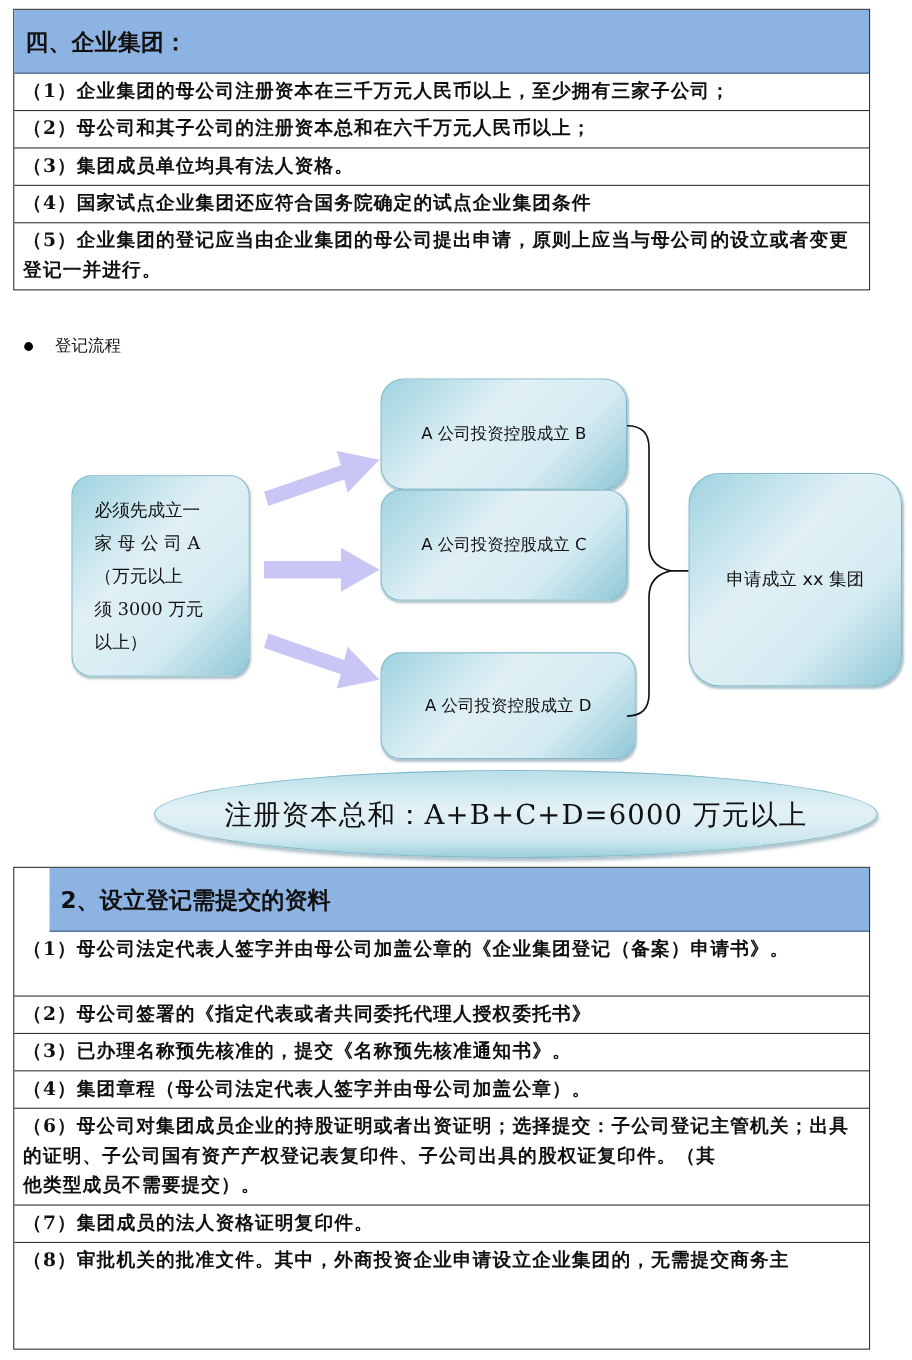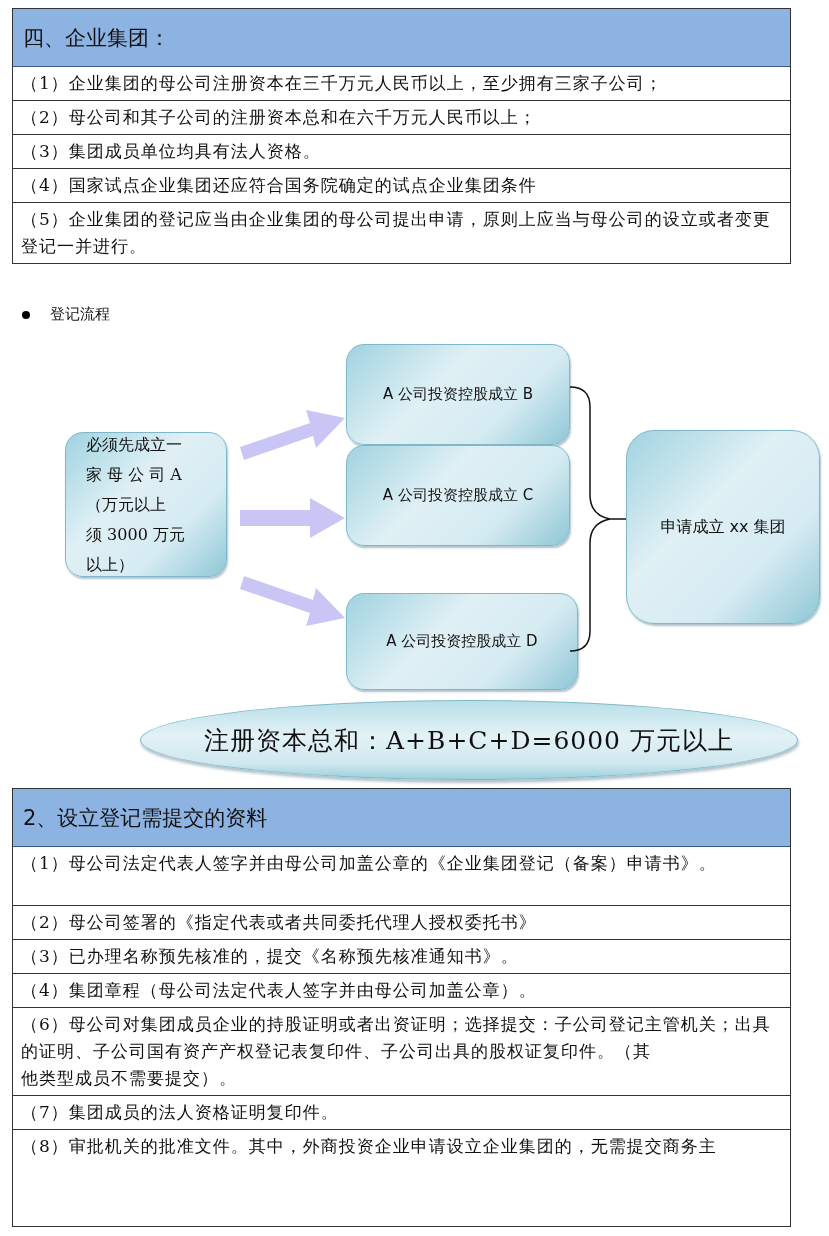--- a/index.html
+++ b/index.html
@@ -1,18 +1,18 @@
 <!DOCTYPE html>
 <html><head>
 <meta charset="utf-8">
 <style>
   html, body { margin: 0; padding: 0; background: #ffffff; }
   body { width: 829px; height: 1236px; position: relative; overflow: hidden;
          font-family: "DejaVu Serif", "Liberation Serif", serif; color: #111; }
-  .table { position: absolute; left: 12px; width: 779px; border: 1px solid #333; box-sizing: border-box; }
+  .table { position: absolute; left: 12px; width: 779px; border: 1px solid #333; box-sizing: border-box; font-weight: bold; }
   .hdr { background: #8db3e2; border-bottom: 1px solid #3c5a80; box-sizing: border-box;
          display: flex; align-items: center; padding-left: 10px;
          font-family: "DejaVu Sans", "Liberation Sans", sans-serif; font-size: 21px; color: #111; }
   .row { border-bottom: 1px solid #333; box-sizing: border-box; padding: 3px 8px;
          font-size: 17px; line-height: 27px; letter-spacing: 1px; }
   .row:last-child { border-bottom: none; }
   .bullet { position: absolute; left: 22px; top: 305px; font-size: 15px;
             font-family: "DejaVu Sans", sans-serif; display: flex; align-items: center; gap: 20px; }
   .bullet .dot { width: 8px; height: 8px; border-radius: 50%; background: #000; display: inline-block; }
   .node { position: absolute; border-radius: 18px; box-sizing: border-box;
@@ -38,49 +38,49 @@
   <div class="row">（3）集团成员单位均具有法人资格。</div>
   <div class="row">（4）国家试点企业集团还应符合国务院确定的试点企业集团条件</div>
   <div class="row">（5）企业集团的登记应当由企业集团的母公司提出申请，原则上应当与母公司的设立或者变更登记一并进行。</div>
 </div>
 
 <div class="bullet">
   <span class="dot"></span>
   <span>登记流程</span>
 </div>
 
-<div class="node" style="left:65px; top:432px; width:162px; height:145px; font-family:'DejaVu Serif',serif; font-size:16px; line-height:30px; flex-direction:column; align-items:flex-start; padding-left:20px;">
+<div class="node" style="left:65px; top:432px; width:162px; height:183px; font-family:'DejaVu Serif',serif; font-size:16px; line-height:30px; flex-direction:column; align-items:flex-start; padding-left:20px;">
   <span>必须先成立一</span>
   <span>家 母 公 司 A</span>
   <span>（万元以上</span>
   <span>须 3000 万元</span>
   <span>以上）</span>
 </div>
 
 <svg class="arrow" style="left:230px; top:410px;" width="120" height="230" viewBox="0 0 120 230">
   <polygon points="10,37 80,13 76,0 115,8 86,38 83,26 14,50" fill="#c9c6f5"></polygon>
   <polygon points="10,100 80,100 80,88 115,108 80,128 80,116 10,116" fill="#c9c6f5"></polygon>
   <polygon points="14,166 83,190 86,178 115,208 76,216 80,203 10,179" fill="#c9c6f5"></polygon>
 </svg>
 
-<div class="node small" style="left:346px; top:344px; width:224px; height:101px;">A 公司投资控股成立 B</div>
+<div class="node small" style="left:346px; top:344px; width:224px; height:101px;border-radius:21px;">A 公司投资控股成立 B</div>
 <div class="node small" style="left:346px; top:445px; width:224px; height:101px;">A 公司投资控股成立 C</div>
 <div class="node small" style="left:346px; top:593px; width:232px; height:97px;">A 公司投资控股成立 D</div>
 
 <svg class="arrow" style="left:568px; top:385px;" width="60" height="270" viewBox="0 0 60 270">
   <path d="M2,2 Q22,2 22,22 L22,110 Q22,130 42,134 Q22,138 22,158 L22,246 Q22,266 2,266" fill="none" stroke="#111" stroke-width="1.5"></path>
   <line x1="42" y1="134" x2="58" y2="134" stroke="#111" stroke-width="1.5"></line>
 </svg>
 
 <div class="node" style="left:626px; top:430px; width:194px; height:194px; border-radius:28px; font-size:16px;">申请成立 xx 集团</div>
 
 <div class="oval">注册资本总和：A+B+C+D=6000 万元以上</div>
 
 <div class="table" style="top:788px; height:439px;">
-  <div class="hdr" style="height:58px;">2、设立登记需提交的资料</div>
+  <div class="hdr" style="height:58px;margin-left:32px;">2、设立登记需提交的资料</div>
   <div class="row" style="min-height:59px;">（1）母公司法定代表人签字并由母公司加盖公章的《企业集团登记（备案）申请书》。</div>
   <div class="row">（2）母公司签署的《指定代表或者共同委托代理人授权委托书》</div>
   <div class="row">（3）已办理名称预先核准的，提交《名称预先核准通知书》。</div>
   <div class="row">（4）集团章程（母公司法定代表人签字并由母公司加盖公章）。</div>
   <div class="row">
     <div>（6）母公司对集团成员企业的持股证明或者出资证明；选择提交：子公司登记主管机关；出具的证明、子公司国有资产产权登记表复印件、子公司出具的股权证复印件。（其</div>
     <div>他类型成员不需要提交）。</div>
   </div>
   <div class="row">（7）集团成员的法人资格证明复印件。</div>
   <div class="row">（8）审批机关的批准文件。其中，外商投资企业申请设立企业集团的，无需提交商务主</div>

